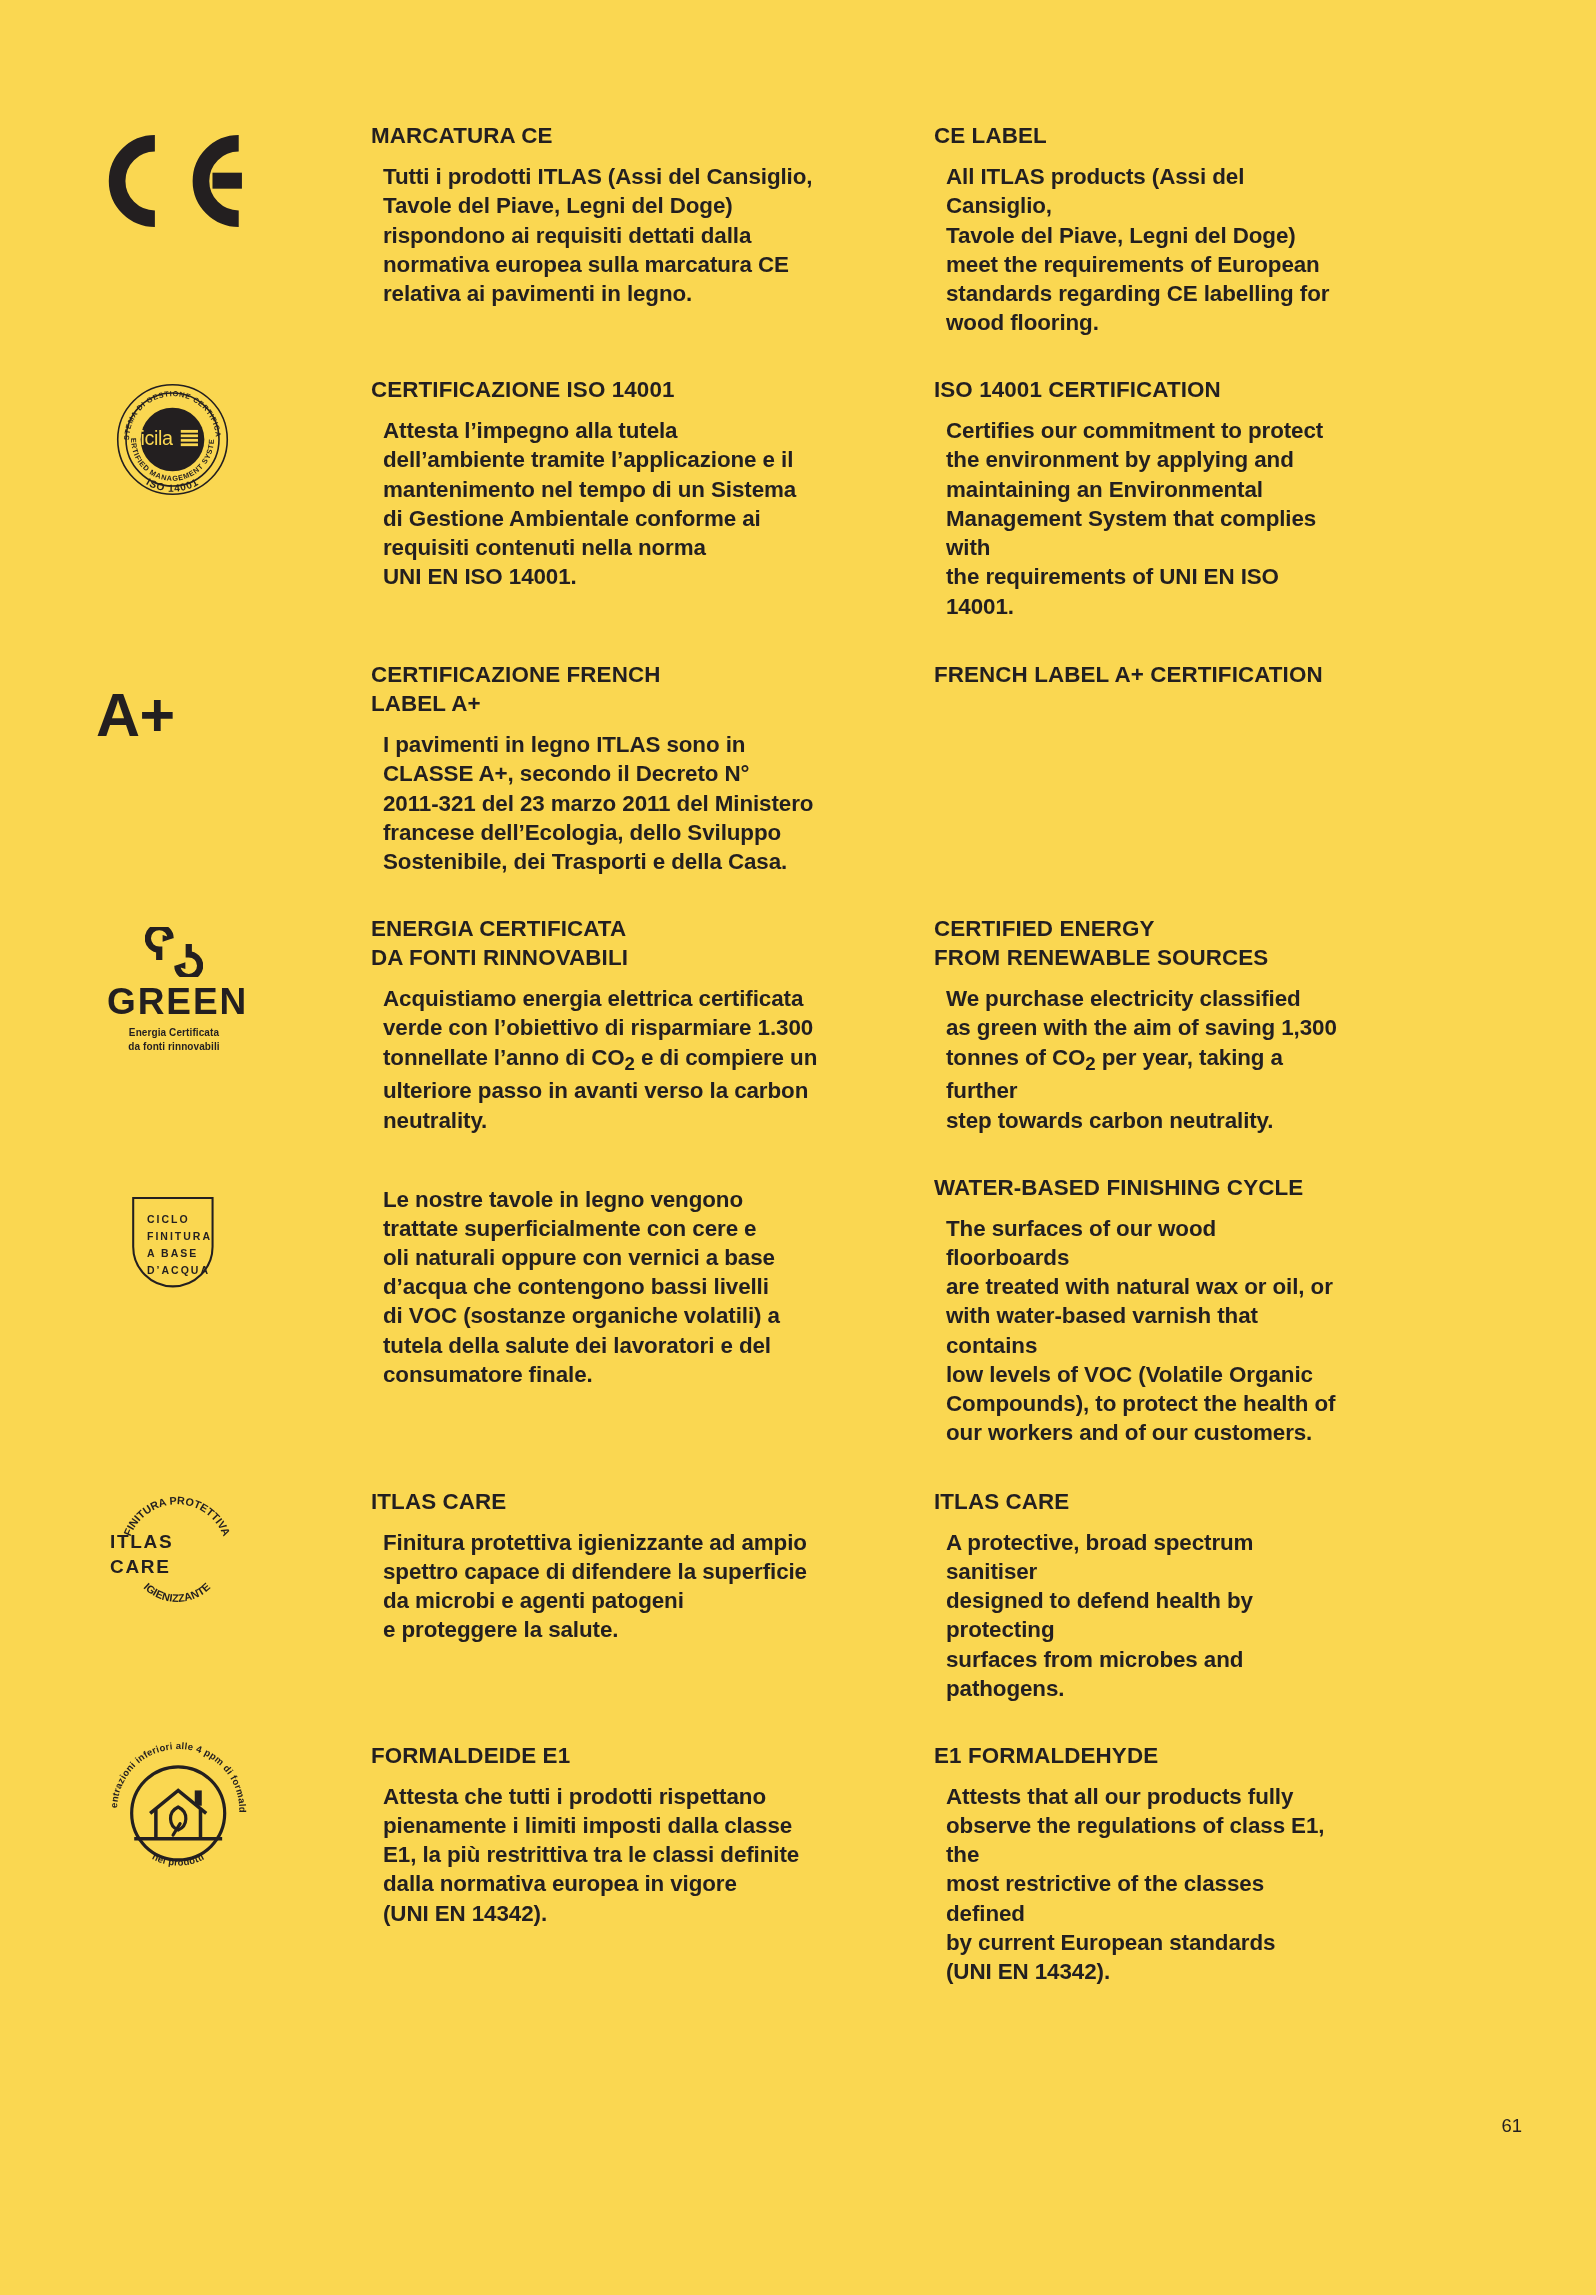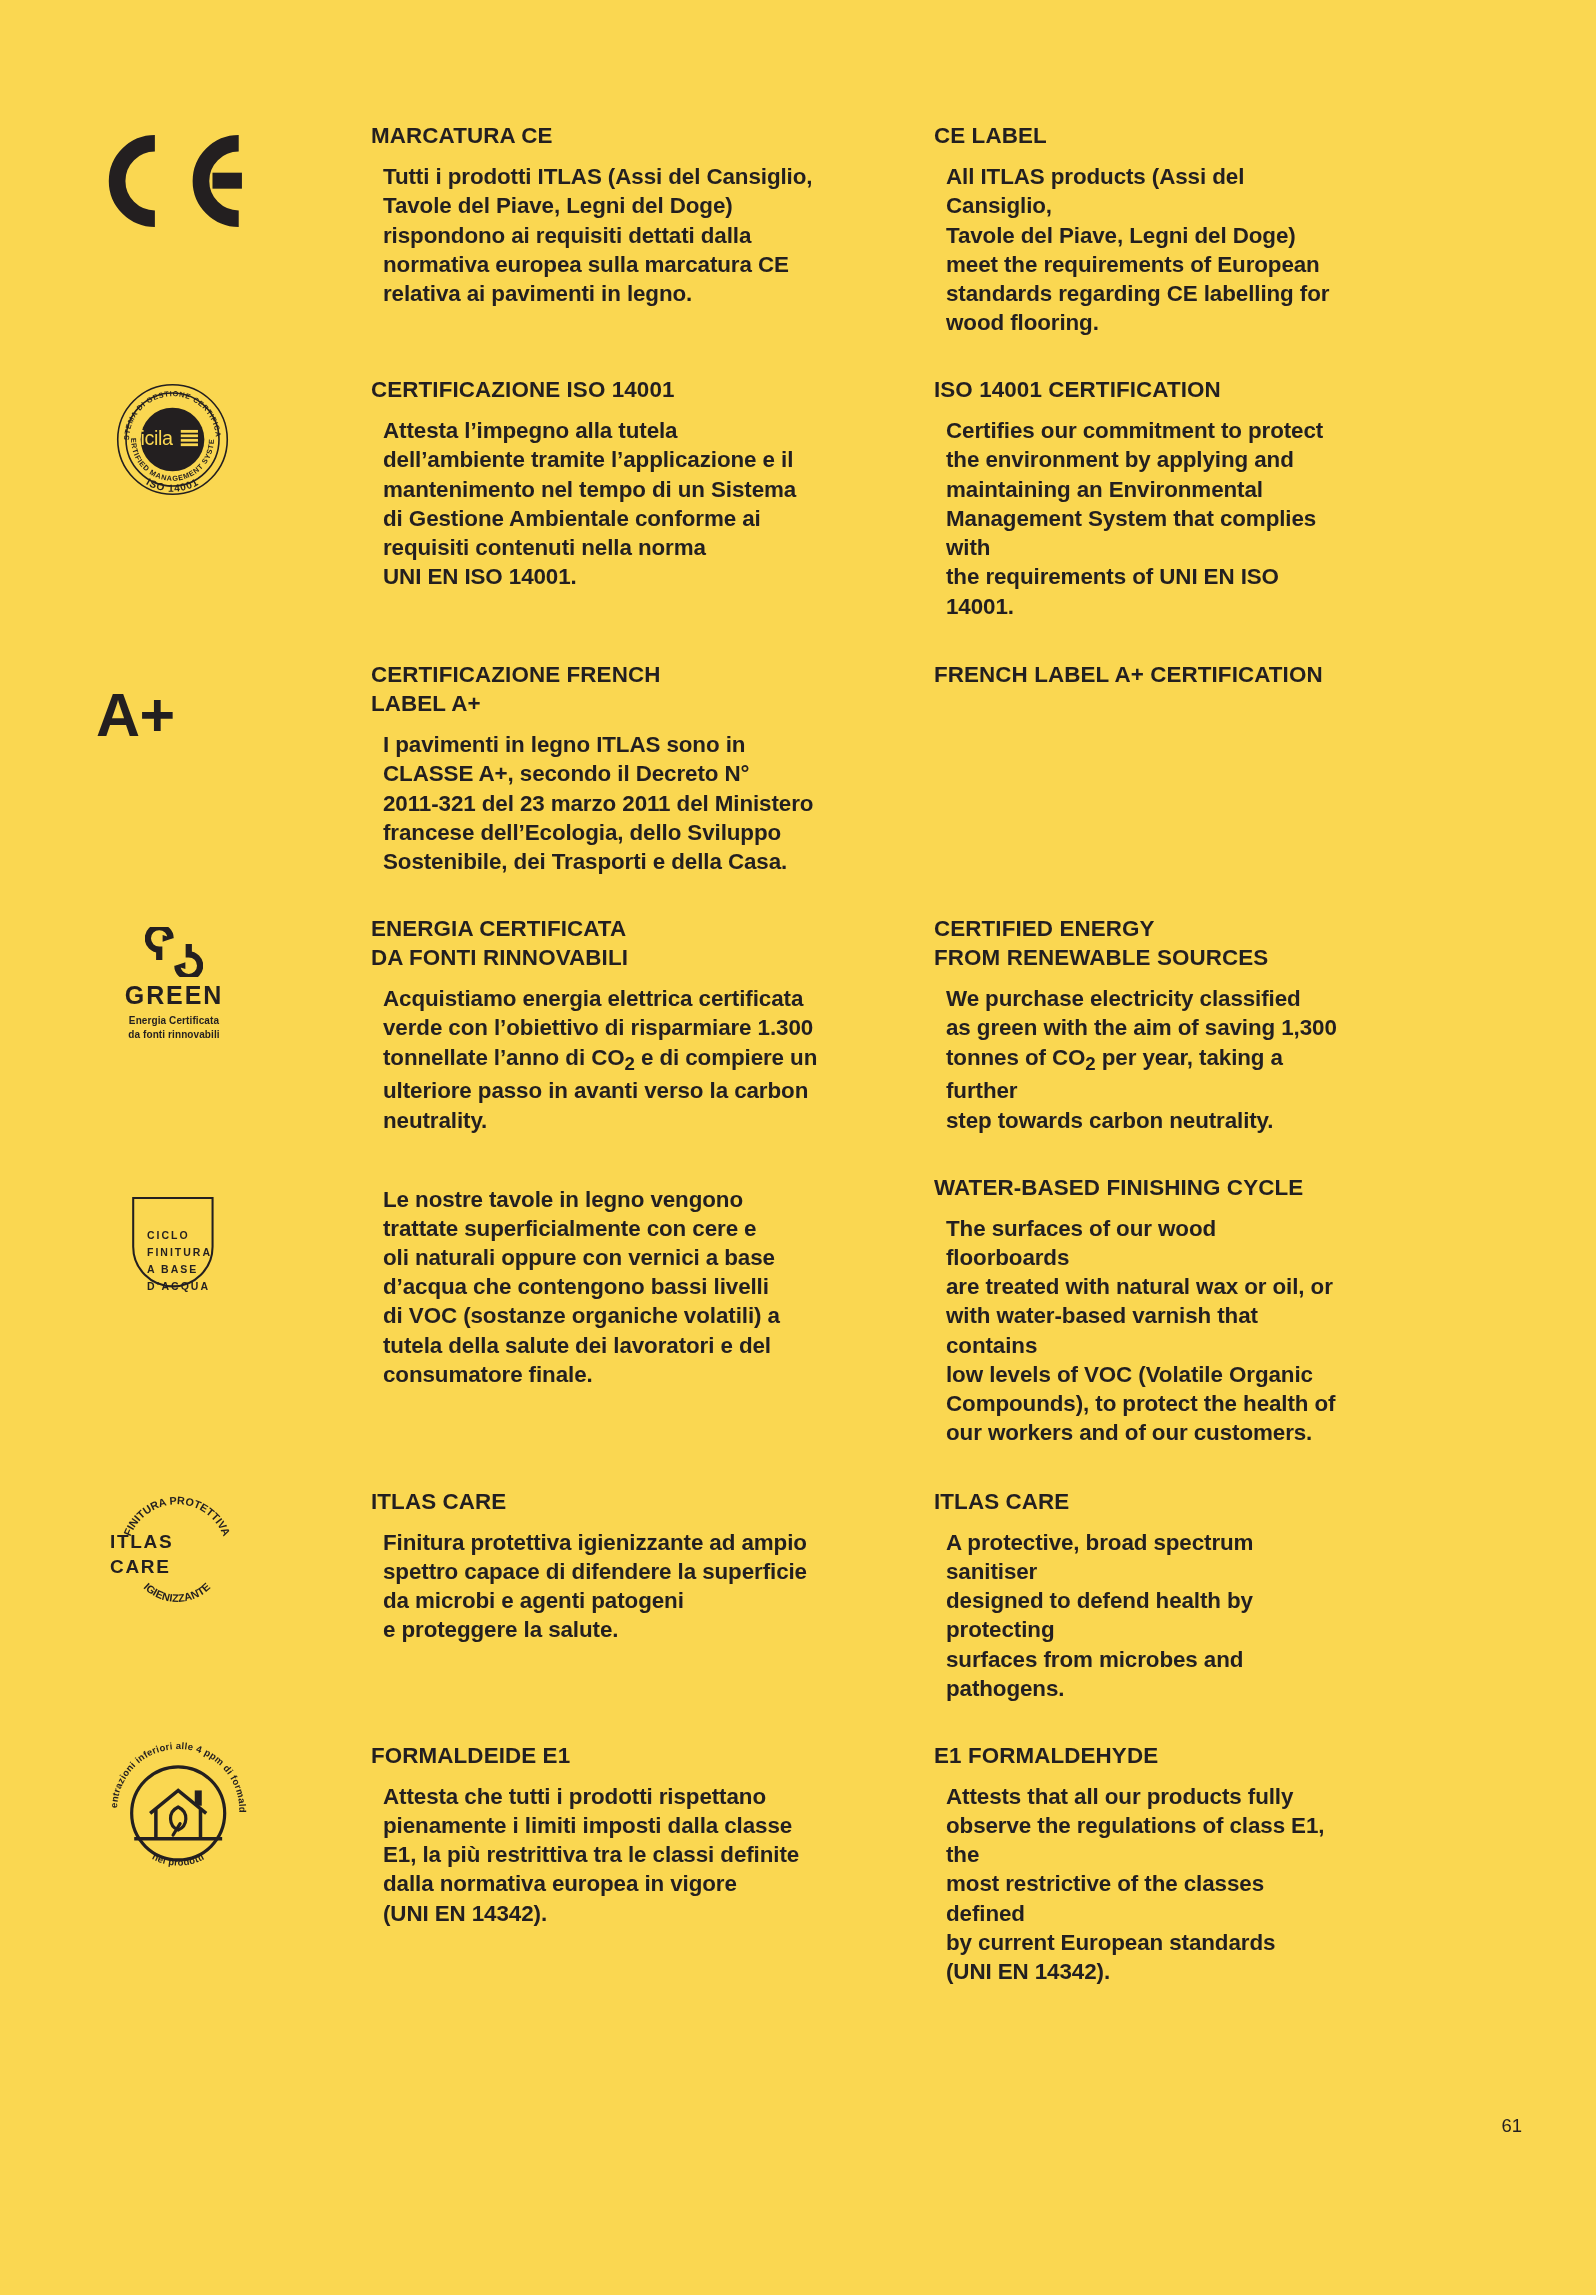--- a/index.html
+++ b/index.html
@@ -99,21 +99,21 @@
     font-weight: bold;
     letter-spacing: -0.6px;
     line-height: 1;
     margin-top: 25.6px;
   }
 
   
   .green-logo { width: 134px; margin-top: 12.8px; }
   .green-logo .arrows { width: 58px; height: 50px; display:block; margin: 0 auto; }
   .green-word {
-    font-size: 25px;
+    font-size: 37px;
     font-weight: bold;
     letter-spacing: 1.9px;
     text-align: center;
     margin-top: 6.4px;
     line-height: 1;
   }
   .green-sub {
     font-size: 10px;
     font-weight: bold;
     text-align: center;
@@ -121,21 +121,21 @@
     margin-top: 5.8px;
     white-space: pre-line;
     letter-spacing: 0.1px;
   }
 
   
   .ciclo-logo { width: 128px; height: 128px; position: relative; margin-top: 2.6px;}
   .ciclo-text {
     position: absolute;
     left: 33px;
-    top: 52px;
+    top: 36px;
     width: 96px;
     font-size: 10.5px;
     font-weight: bold;
     letter-spacing: 2px;
     line-height: 1.62;
     white-space: pre-line;
   }
 
   
   .round-badge { position: relative; width: 134px; height: 134px; }

